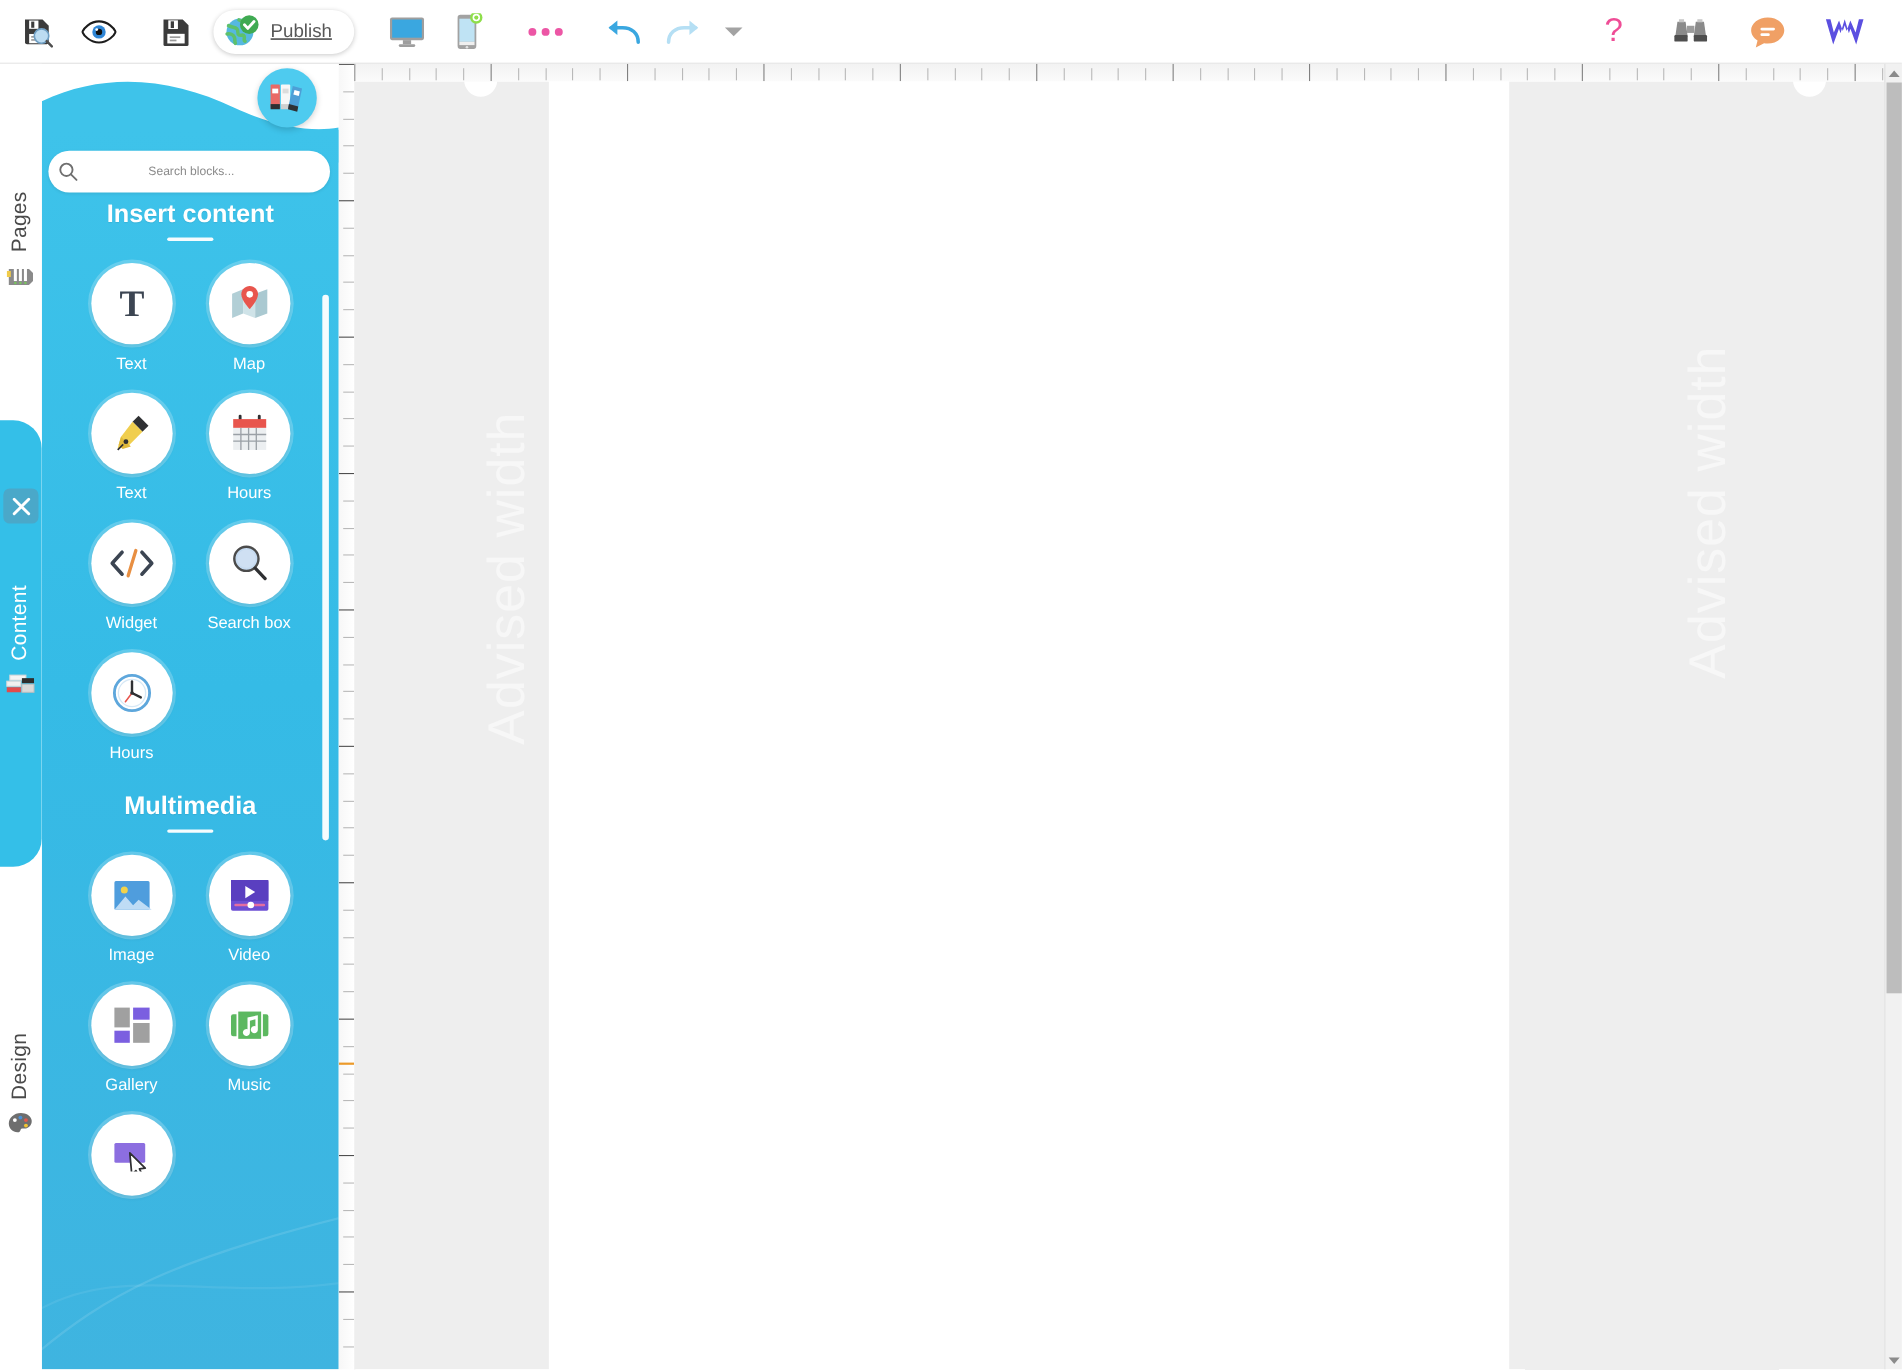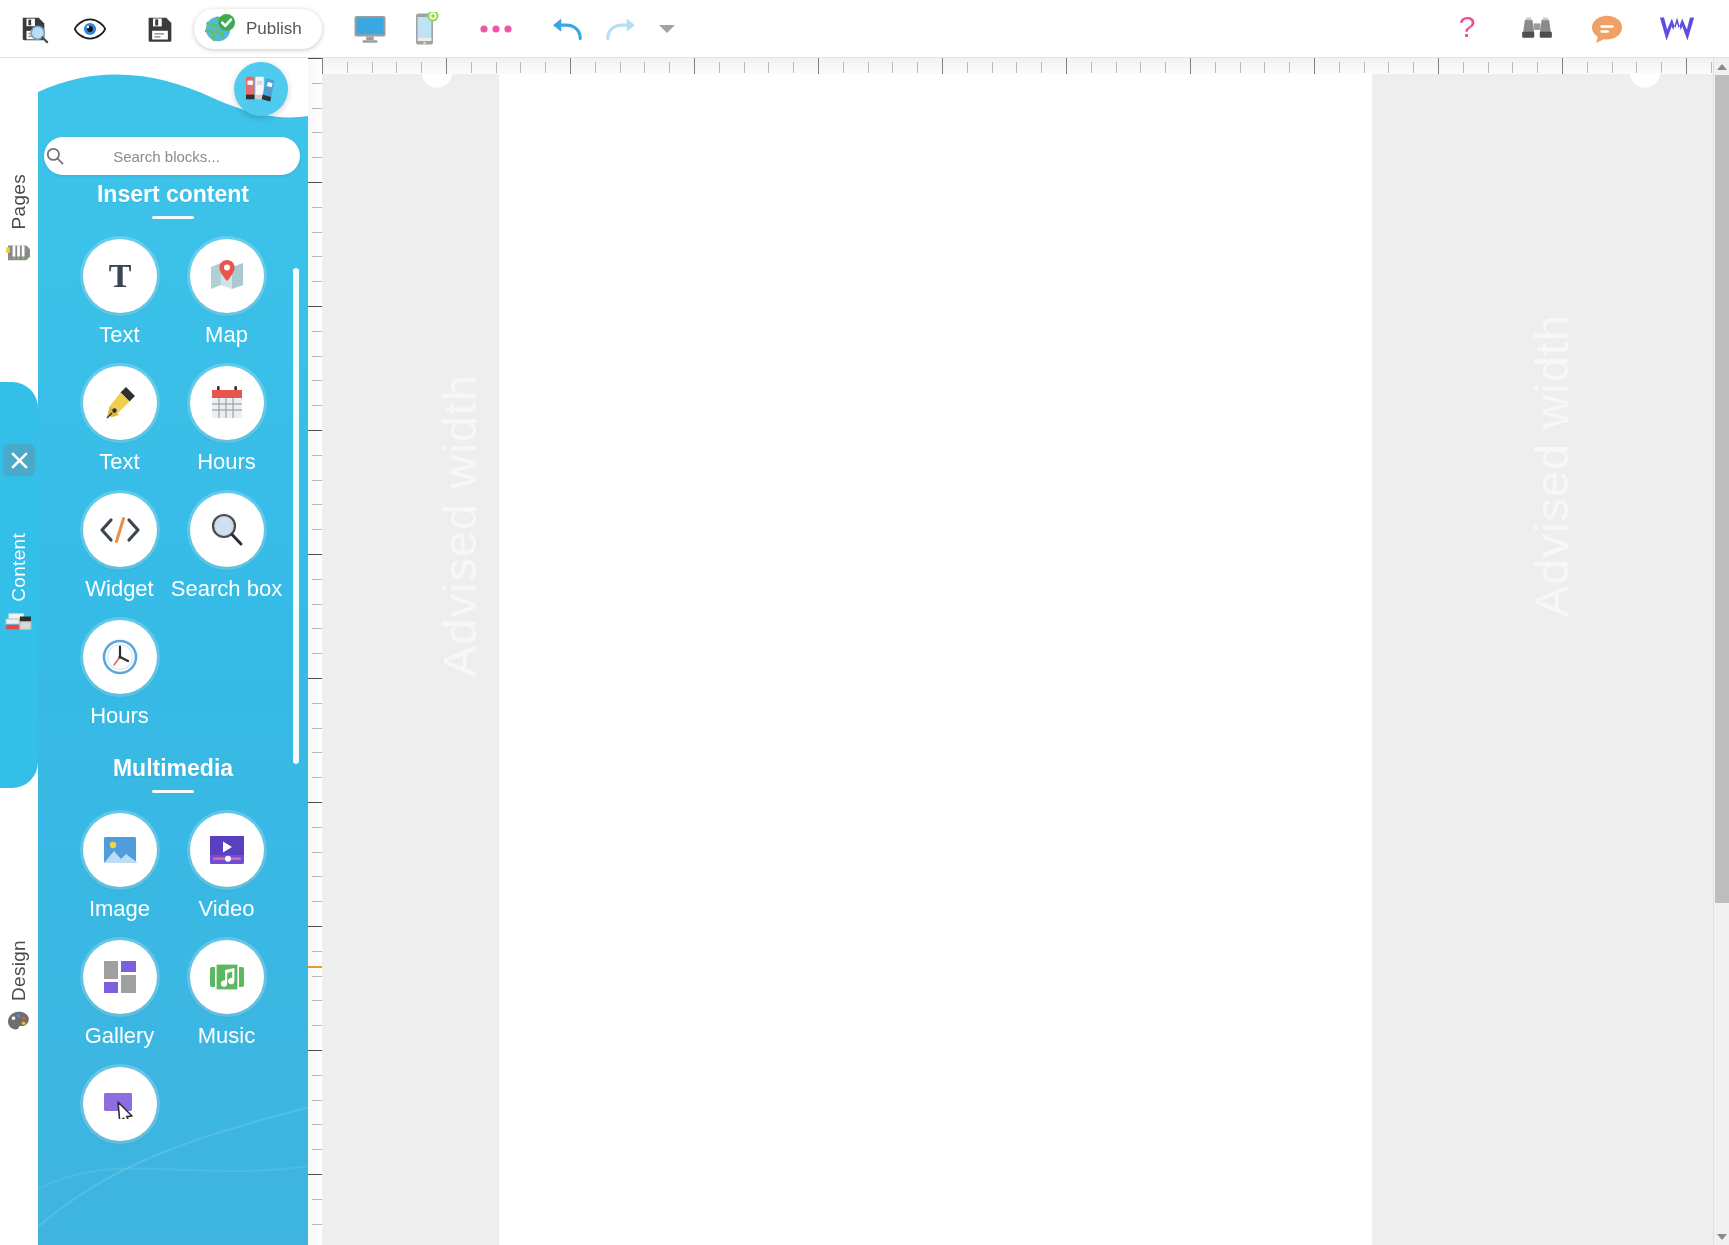--- a/index.html
+++ b/index.html
@@ -22,21 +22,21 @@
   .tb-btn{
     width:56px;height:52px;display:flex;align-items:center;justify-content:center;
     cursor:pointer;position:relative;
   }
   .tb-gap{width:14px;}
 
   
   .publish{
     display:flex;align-items:center;gap:10px;height:40px;
     padding:0 20px 0 10px;margin:0 6px;border-radius:20px;background:#ffffff;
-    box-shadow:0 1px 5px rgba(0,0,0,.22);cursor:pointer;
+    box-shadow:0 1px 5px rgba(0,0,0,.22);cursor:pointer;text-decoration:underline;
   }
   .publish .lbl{font-size:17px;color:#575757;}
 
   
   .rail{
     position:absolute;left:0;top:58px;width:38px;height:1187px;
     background:#ffffff;overflow:hidden;
   }
   .rail-tab{
     position:absolute;left:0;width:38px;
@@ -78,41 +78,41 @@
   }
 
   .searchbox{
     position:absolute;left:6px;top:79px;width:256px;height:38px;border-radius:19px;
     background:#ffffff;display:flex;align-items:center;z-index:4;
     box-shadow:0 1px 3px rgba(0,0,0,.10);
   }
   .searchbox .sicon{width:36px;display:flex;align-items:center;justify-content:center;}
   .searchbox input{
     border:0;outline:0;background:transparent;flex:1;height:34px;
-    font-family:"Liberation Sans",sans-serif;font-size:15px;color:#1d4ed8;
+    font-family:"Liberation Sans",sans-serif;font-size:11px;color:#1d4ed8;
     text-align:center;padding-right:34px;
   }
   .searchbox input::placeholder{color:#8a8a8a;}
 
   .panel-scroll{
     position:absolute;left:0;top:123px;width:270px;height:1064px;overflow:hidden;
   }
   .sect-title{
     text-align:center;color:#ffffff;font-size:23px;margin:0;padding:0;
     text-shadow:0 1px 1px rgba(0,0,0,.08);
   }
   .sect-rule{width:42px;height:3px;background:#ffffff;margin:8px auto 20px;opacity:.95;border-radius:2px;}
   .grid{display:flex;flex-wrap:wrap;padding:0 28px;box-sizing:border-box;}
   .cell{width:50%;display:flex;flex-direction:column;align-items:center;margin-bottom:18px;cursor:pointer;}
   .bubble{
     width:74px;height:74px;border-radius:50%;background:#ffffff;
     display:flex;align-items:center;justify-content:center;
     box-shadow:0 0 0 3px rgba(255,255,255,.22), 0 2px 4px rgba(0,0,0,.10);
   }
-  .cell .clabel{margin-top:9px;color:#ffffff;font-size:22px;white-space:nowrap;}
+  .cell .clabel{margin-top:9px;color:#ffffff;font-size:15px;white-space:nowrap;}
 
   .panel-thumb{
     position:absolute;left:255px;top:210px;width:6px;height:496px;
     background:#ffffff;border-radius:3px;opacity:.95;z-index:6;cursor:pointer;
   }
 
   
   .vruler{
     position:absolute;left:308px;top:58px;width:14px;height:1187px;
     background:linear-gradient(90deg,#f7f7f7,#ffffff);border-right:1px solid #dcdcdc;

